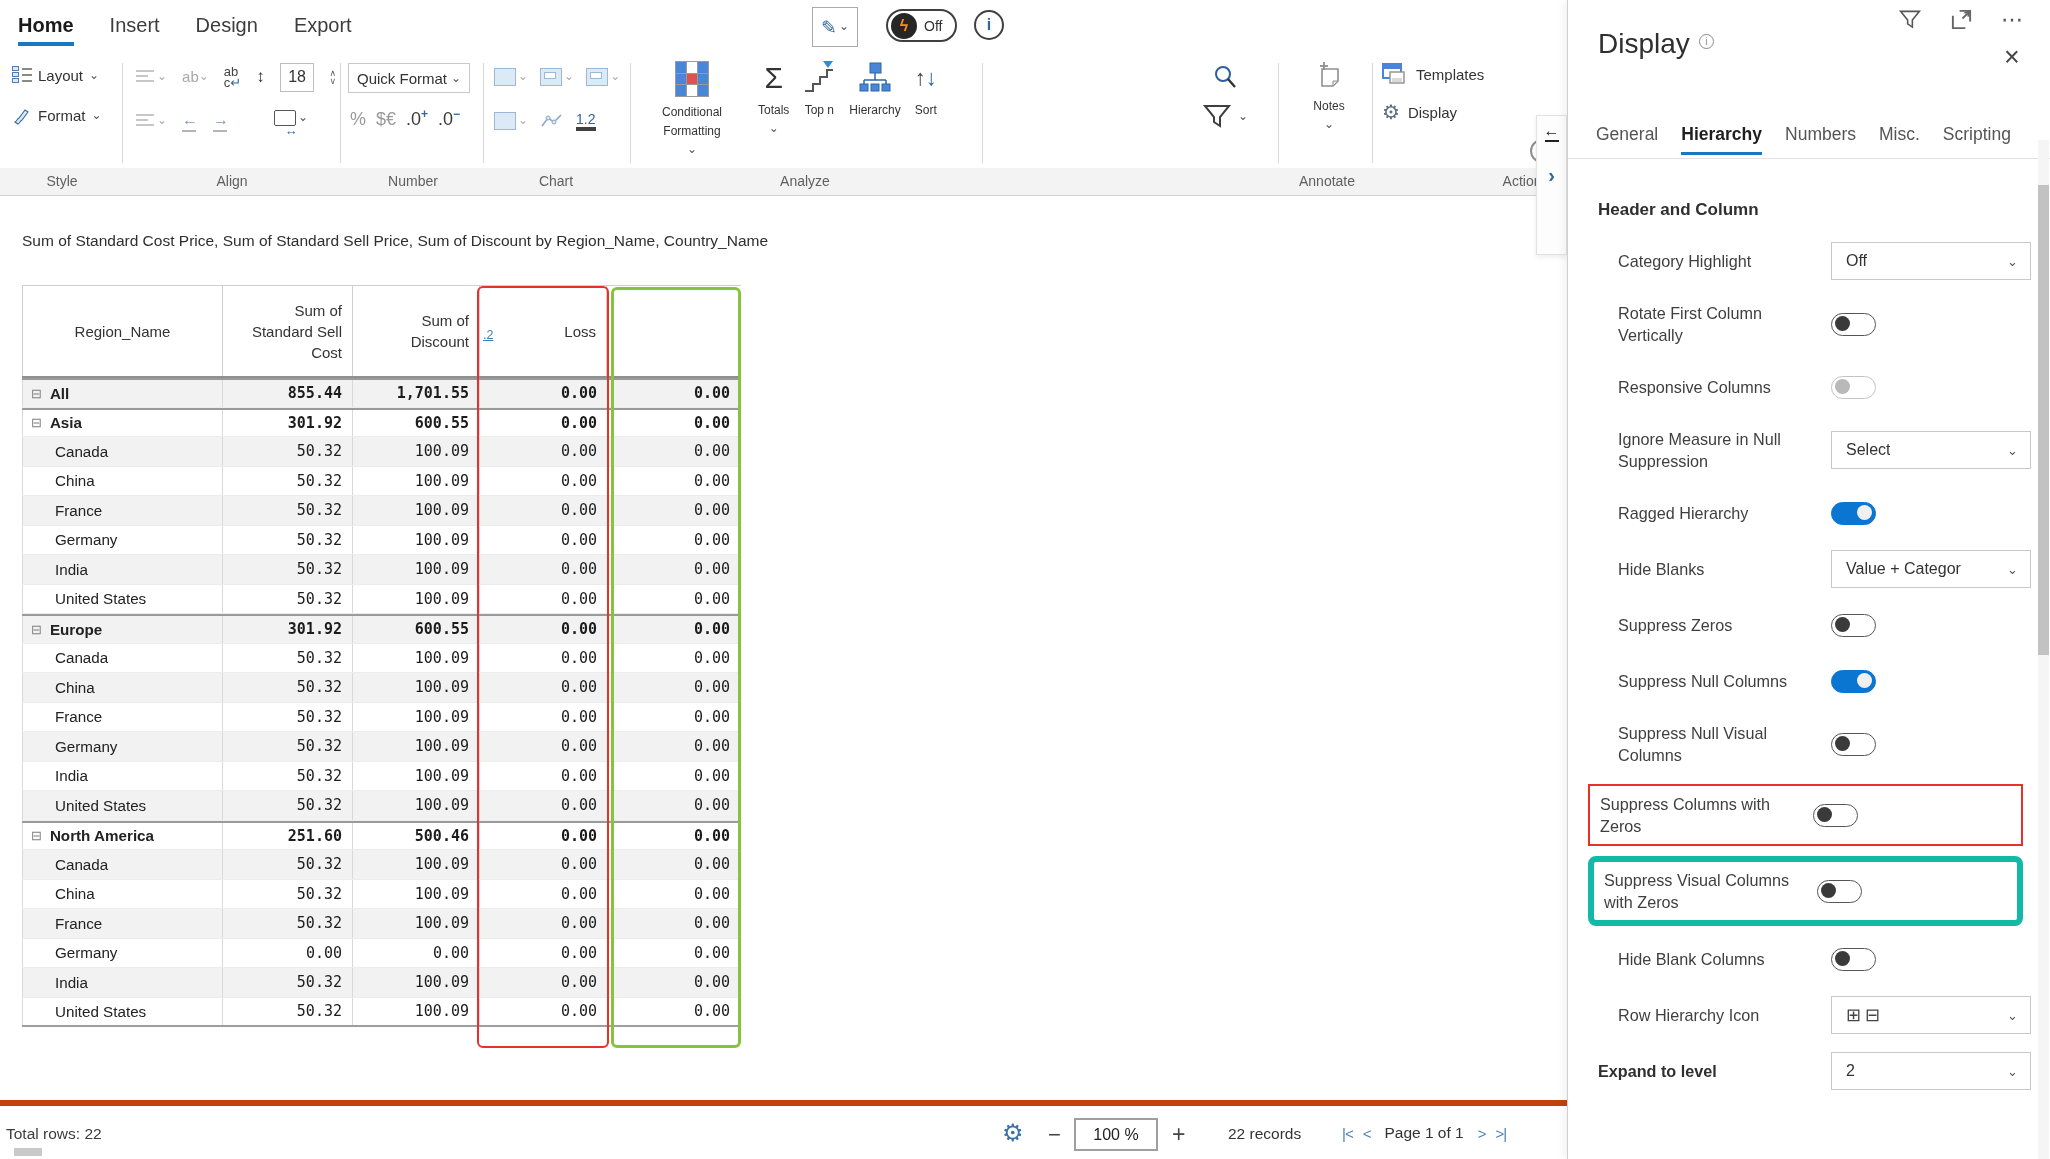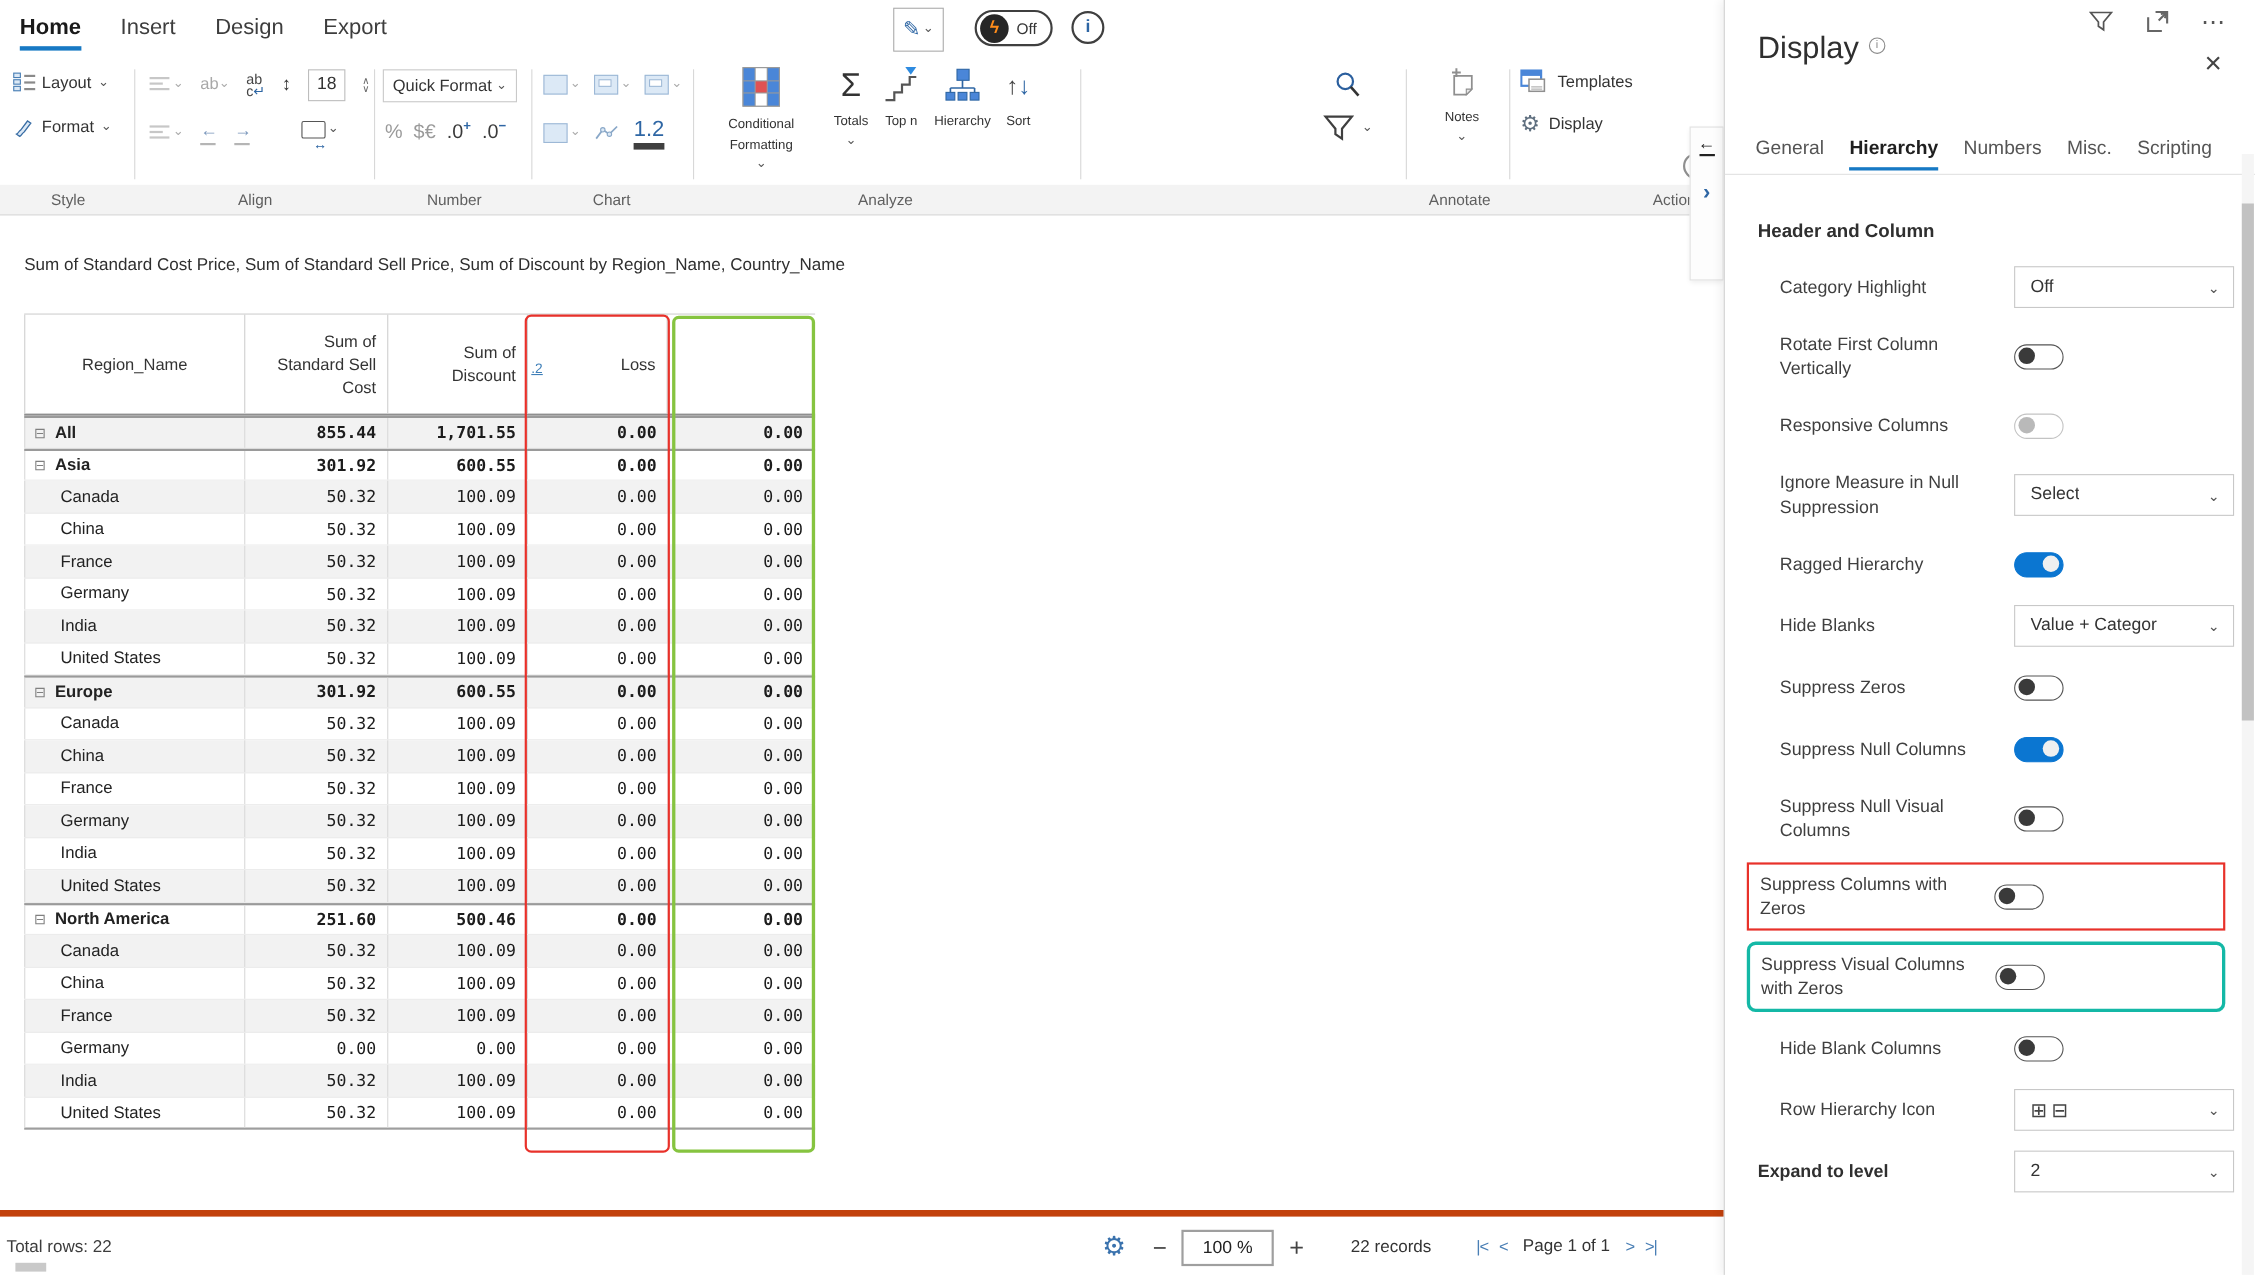--- a/index.html
+++ b/index.html
@@ -55,21 +55,21 @@
   .qf-box { margin-top:8px; width:122px; height:30px; border:1px solid #c9c9c9; background:#fff; display:flex; align-items:center; justify-content:space-between; padding:0 8px; font-size:15px; color:#333; }
   .numsyms { display:flex; gap:10px; align-items:baseline; margin-top:14px; padding-left:2px; }
   .numsyms .sym { font-size:18px; color:#9a9a9a; }
   .numsyms .sym.dark { color:#3a3a3a; }
   .numsyms sup { color:#2e66a4; font-weight:bold; font-size:12px; }
   
   .g-chart { left:490px; width:134px; }
   .crow { display:flex; gap:12px; align-items:center; height:44px; padding-left:4px; }
   .mini { width:22px; height:18px; background:#dce9f6; border:1px solid #9db8d6; position:relative; }
   .mini.half:after { content:""; position:absolute; left:3px; top:3px; width:10px; height:5px; background:#fff; border:1px solid #9db8d6; }
-  .decimal { font-size:20px; color:#2e66a4; border-bottom:6px solid #404040;text-align:right; }
+  .decimal { font-size:14px; color:#2e66a4; border-bottom:4px solid #404040;text-align:right; }
   
   .g-analyze { left:640px; width:340px; display:flex; gap:14px; padding-top:6px; }
   .abtn { display:flex; flex-direction:column; align-items:center; cursor:pointer; }
   .abtn .lbl { font-size:12px; color:#333; margin-top:6px; text-align:center; line-height:19px; }
   .cf-grid { width:34px; height:36px; display:grid; grid-template-columns:1fr 1fr 1fr; grid-template-rows:1fr 1fr 1fr; gap:1px; background:#9a9a9a; border:1px solid #9a9a9a; }
   .cf-grid i { background:#fff; }
   .cf-grid i.b { background:#4a86d8; }
   .cf-grid i.r { background:#e05252; }
   .sigma { font-size:30px; color:#333; line-height:34px; }
   .topn-ic { position:relative; width:32px; height:34px; }
@@ -158,21 +158,21 @@
   .dropdown .val { font-size:16px; color:#333; white-space:nowrap; overflow:hidden; max-width:150px; }
   .dropdown .val.glyphs { font-size:18px; letter-spacing:4px; color:#444; }
   .dd-chev { color:#555; font-size:13px; }
   .toggle { width:45px; height:23px; border:1.5px solid #555; border-radius:13px; position:relative; cursor:pointer; background:#fff; }
   .toggle .knob { position:absolute; top:2.5px; left:3px; width:15px; height:15px; border-radius:50%; background:#3a3a3a; }
   .toggle.on { background:#0b76d1; border-color:#0b76d1; }
   .toggle.on .knob { left:auto; right:3px; background:#f0f0f0; }
   .toggle.disabled { border-color:#c3c3c3; }
   .toggle.disabled .knob { background:#b9b9b9; }
   .hl-red { border:2px solid #e8312a; border-radius:0; padding:7px 6px 7px 0; margin-left:-10px; padding-left:10px; }
-  .hl-green { border:3px solid #14b8a6; border-radius:8px; padding:7px 6px 7px 0; margin-left:-10px; padding-left:10px; }
+  .hl-green { border:6px solid #14b8a6; border-radius:8px; padding:7px 6px 7px 0; margin-left:-10px; padding-left:10px; }
   .pscroll-track { position:absolute; right:1px; top:140px; bottom:0; width:11px; background:#f5f5f5; }
   .pscroll-thumb { position:absolute; right:1px; top:185px; height:470px; width:11px; background:#c2c2c2; cursor:pointer; }
 </style>
 </head>
 <body>
 
 <div class="app">
 
   <div class="tabbar">
     <div class="apptabs">

